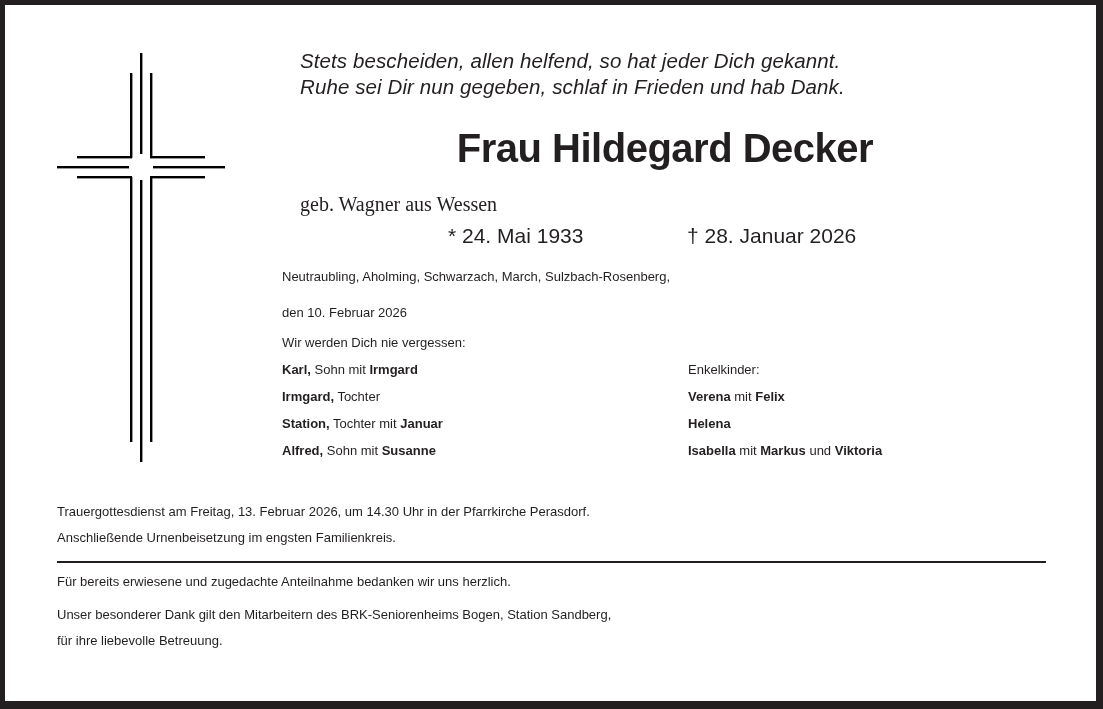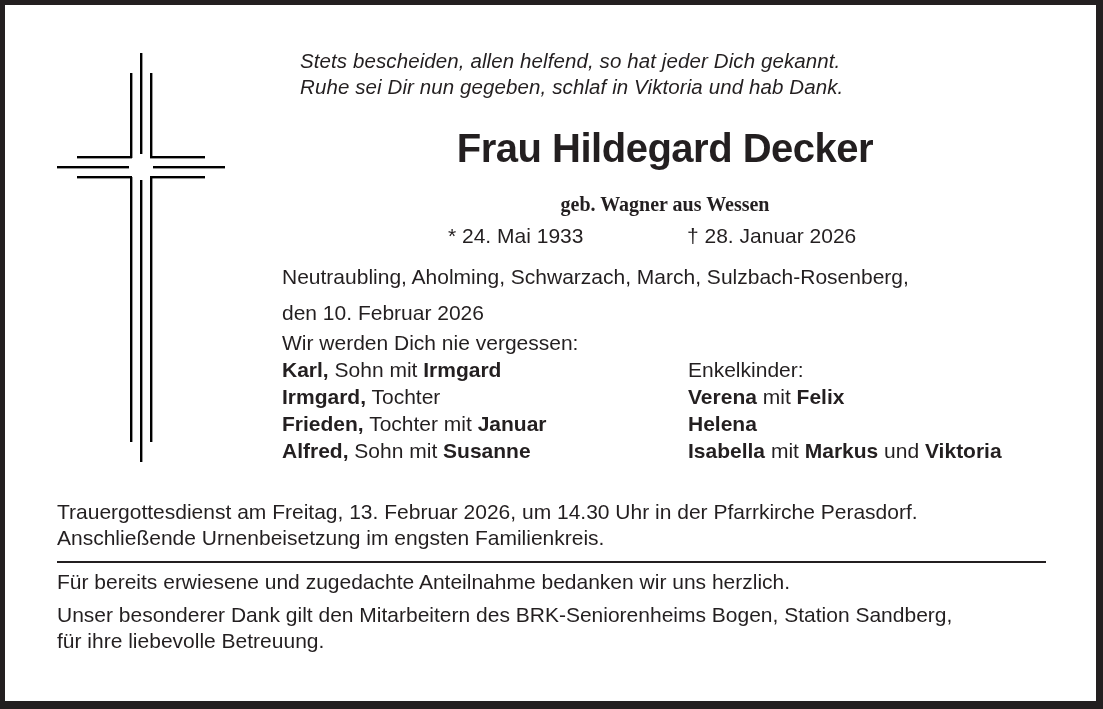--- a/index.html
+++ b/index.html
@@ -24,26 +24,26 @@
     font-style: italic; font-size: 20.5px; line-height: 26px;
     letter-spacing: 0.1px; 
     left: 300px; width: 730px;
   }
   .title {
     font-weight: bold; font-size: 40px; line-height: 60px;
     left: 300px; width: 730px; text-align: center;
     letter-spacing: -0.5px;
   }
   .sub {
-    font-weight: bold; font-size: 20px; line-height: 26px;
-    left: 300px; width: 730px; text-align: center;
+    font-weight: normal; font-size: 20px; line-height: 26px;
+    left: 300px; width: 730px; text-align: left;
     font-family: "Liberation Serif", "DejaVu Serif", serif;
   }
   .date { font-size: 21px; line-height: 26px; }
-  .body { font-size: 21px; line-height: 26px; }
+  .body { font-size: 13px; line-height: 26px; }
   .body b { font-weight: bold; }
   .rule {
     position: absolute; left: 57px; top: 561px; width: 989px; height: 2px;
     background: #231f20;
   }
   .cross svg { position: absolute; left: 0; top: 0; }
 </style>
 </head>
 <body>
 
@@ -66,41 +66,41 @@
 
       <rect x="77" y="156" width="55" height="2.4"></rect>
       <rect x="150" y="156" width="55" height="2.4"></rect>
       <rect x="77" y="176" width="55" height="2.4"></rect>
       <rect x="150" y="176" width="55" height="2.4"></rect>
     </g>
   </svg>
 </div>
 
 <div class="abs quote" style="top:48px;">Stets bescheiden, allen helfend, so hat jeder Dich gekannt.</div>
-<div class="abs quote" style="top:74px;">Ruhe sei Dir nun gegeben, schlaf in Viktoria und hab Dank.</div>
+<div class="abs quote" style="top:74px;">Ruhe sei Dir nun gegeben, schlaf in Frieden und hab Dank.</div>
 
 <div class="abs title" style="top:118px;">Frau Hildegard Decker</div>
 <div class="abs sub" style="top:191px;">geb. Wagner aus Wessen</div>
 
 <div class="abs date" style="left:448px; top:223px;">* 24. Mai 1933</div>
 <div class="abs date" style="left:687px; top:223px;">† 28. Januar 2026</div>
 
 <div class="abs body" style="left:282px; top:264px;">Neutraubling, Aholming, Schwarzach, March, Sulzbach-Rosenberg,</div>
 <div class="abs body" style="left:282px; top:300px;">den 10. Februar 2026</div>
 
 <div class="abs body" style="left:282px; top:330px;">Wir werden Dich nie vergessen:</div>
 
 <div class="abs body" style="left:282px; top:357px;">
   <b>Karl,</b><span> Sohn mit </span><b>Irmgard</b>
 </div>
 <div class="abs body" style="left:282px; top:384px;">
   <b>Irmgard,</b><span> Tochter</span><b></b>
 </div>
 <div class="abs body" style="left:282px; top:411px;">
-  <b>Frieden,</b><span> Tochter mit </span><b>Januar</b>
+  <b>Station,</b><span> Tochter mit </span><b>Januar</b>
 </div>
 <div class="abs body" style="left:282px; top:438px;">
   <b>Alfred,</b><span> Sohn mit </span><b>Susanne</b>
 </div>
 
 <div class="abs body" style="left:688px; top:357px;">Enkelkinder:</div>
 <div class="abs body" style="left:688px; top:384px;">
   <b>Verena</b><span> mit </span><b>Felix</b>
 </div>
 <div class="abs body" style="left:688px; top:411px;text-align:right;">

